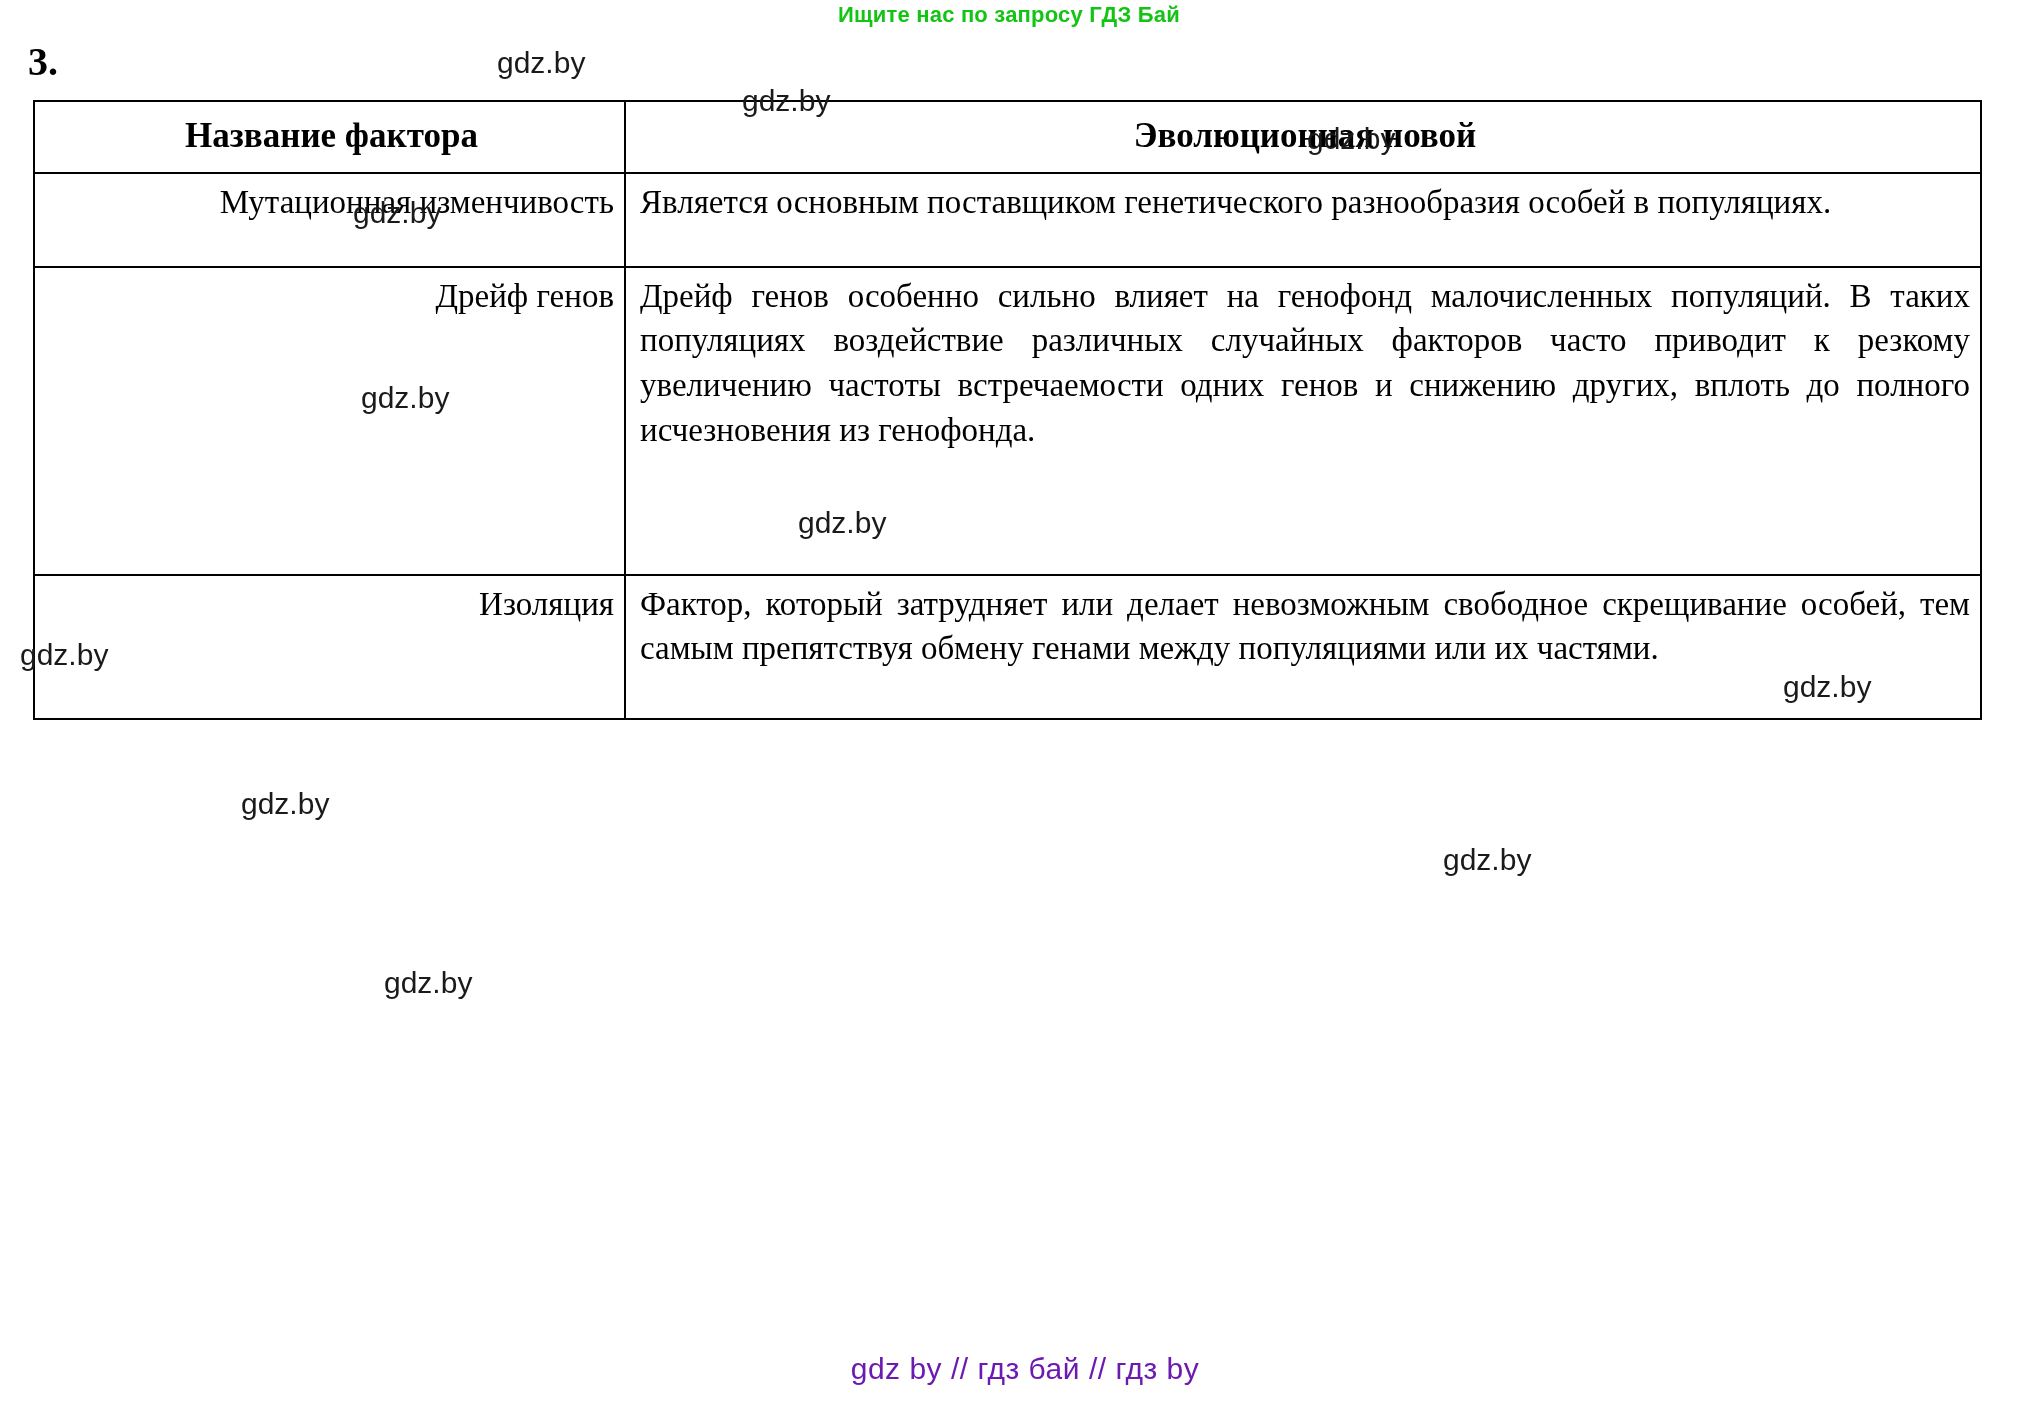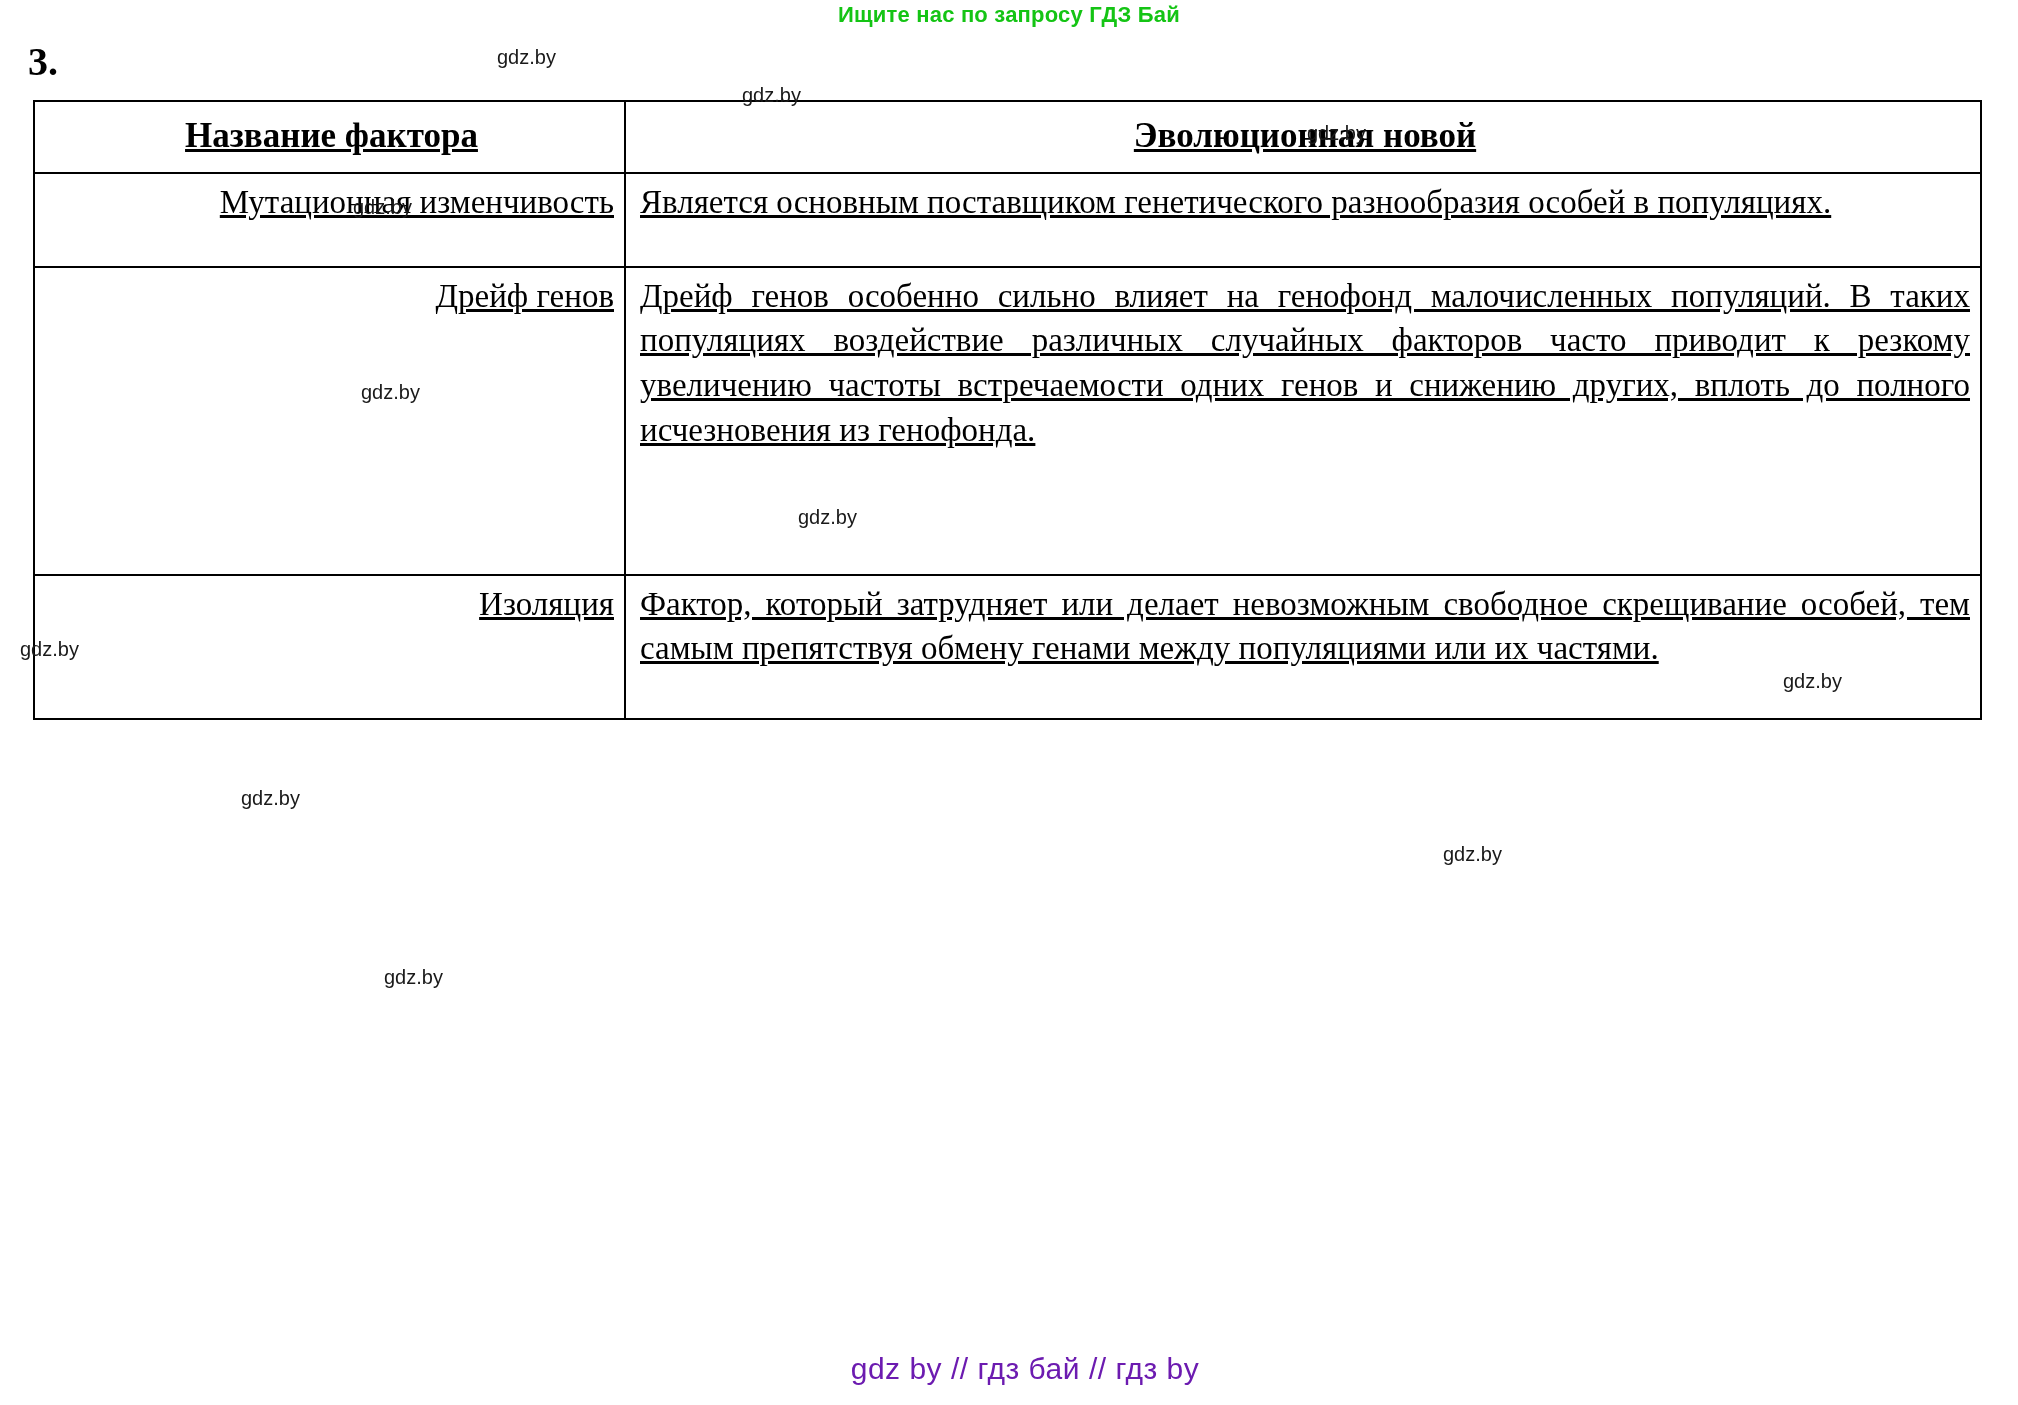--- a/index.html
+++ b/index.html
@@ -53,21 +53,20 @@
     table-layout: fixed;
     background: transparent;
   }
   .factor-table td,
   .factor-table th {
     border: 2px solid #000000;
     vertical-align: top;
     padding: 6px 10px 0 14px;
     font-size: 33px;
     line-height: 1.36;
-    text-decoration: underline;
   }
   .factor-table th {
     text-align: center;
     font-weight: 700;
     font-size: 35px;
     padding-top: 10px;
     padding-bottom: 12px;
     vertical-align: middle;
   }
   .col-name  { width: 591px; }
@@ -96,21 +95,21 @@
     font-weight: 400;
     color: #6c1bb0;
     white-space: nowrap;
     letter-spacing: 0.5px;
   }
 
   
   .wm {
     position: absolute;
     font-family: "Liberation Sans", "DejaVu Sans", sans-serif;
-    font-size: 20px;
+    font-size: 30px;
     color: #1a1a1a;
     white-space: nowrap;
     pointer-events: none;
   }
 </style>
 </head>
 <body>
 
 <div class="promo-banner" style="color: rgb(20, 196, 20);">Ищите нас по запросу ГДЗ Бай</div>
 

